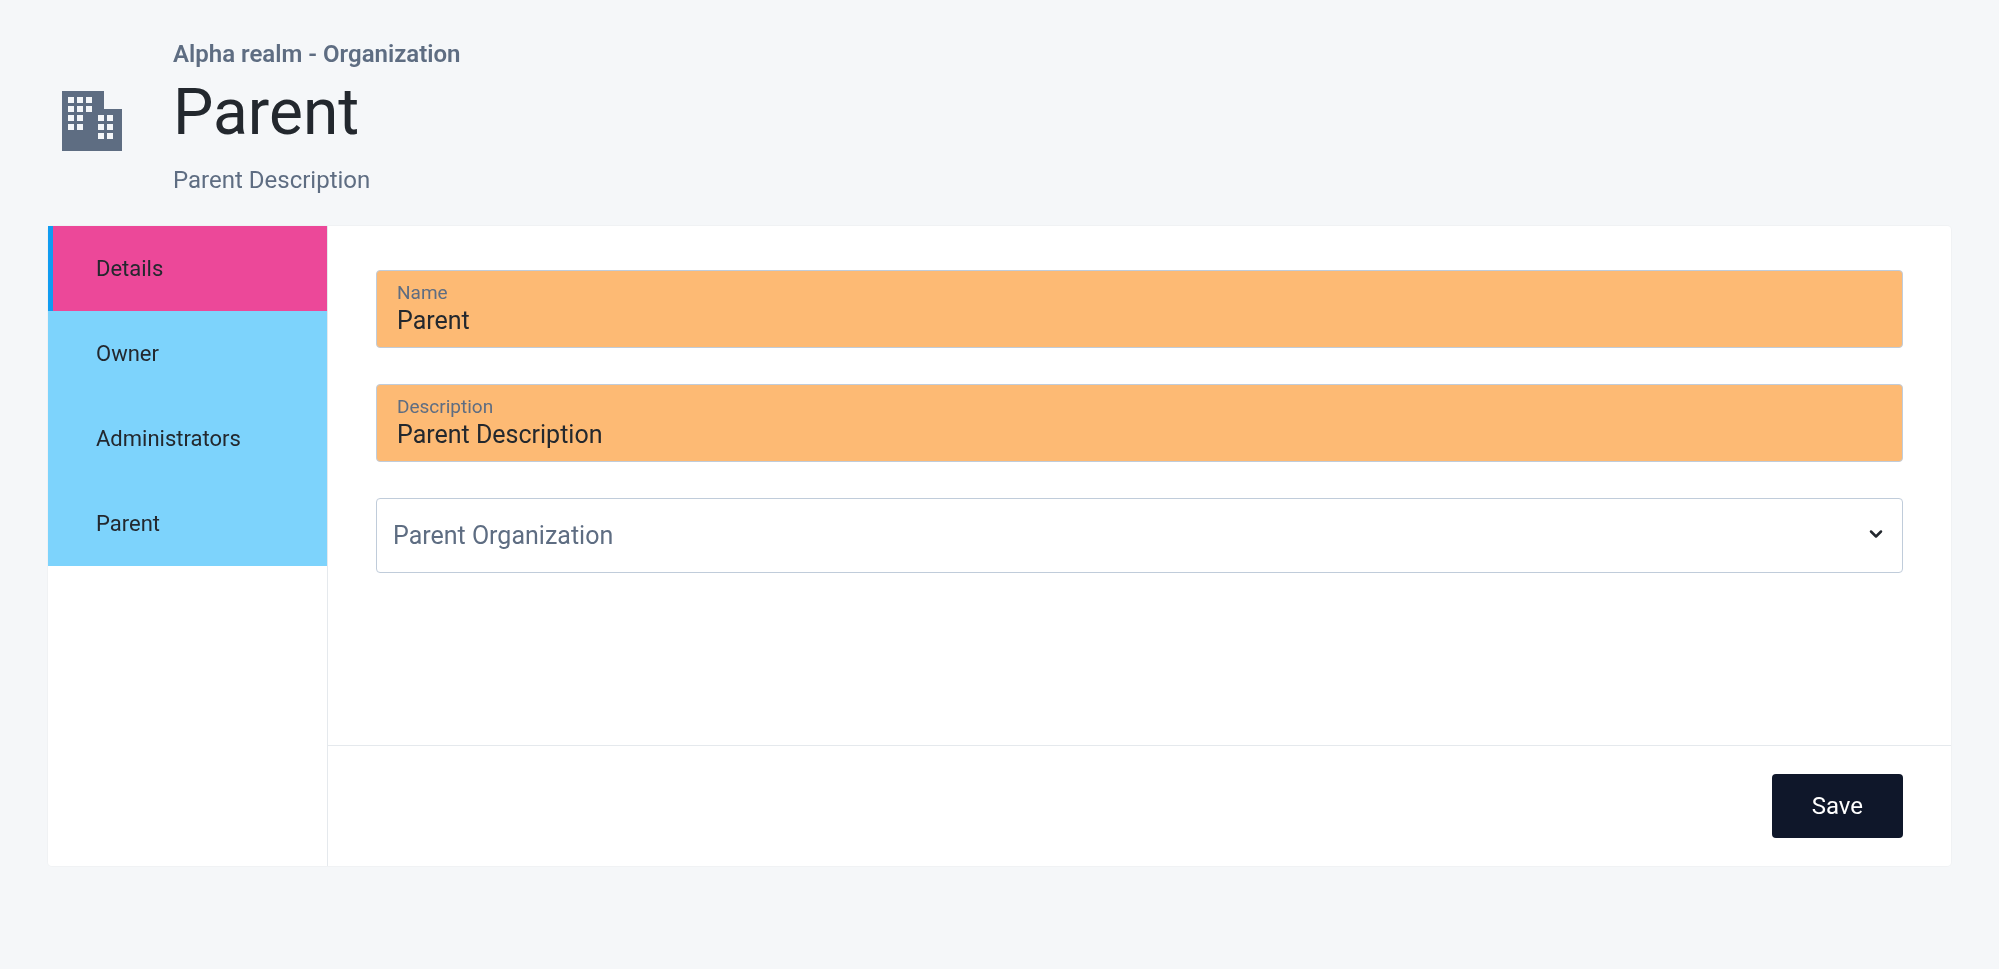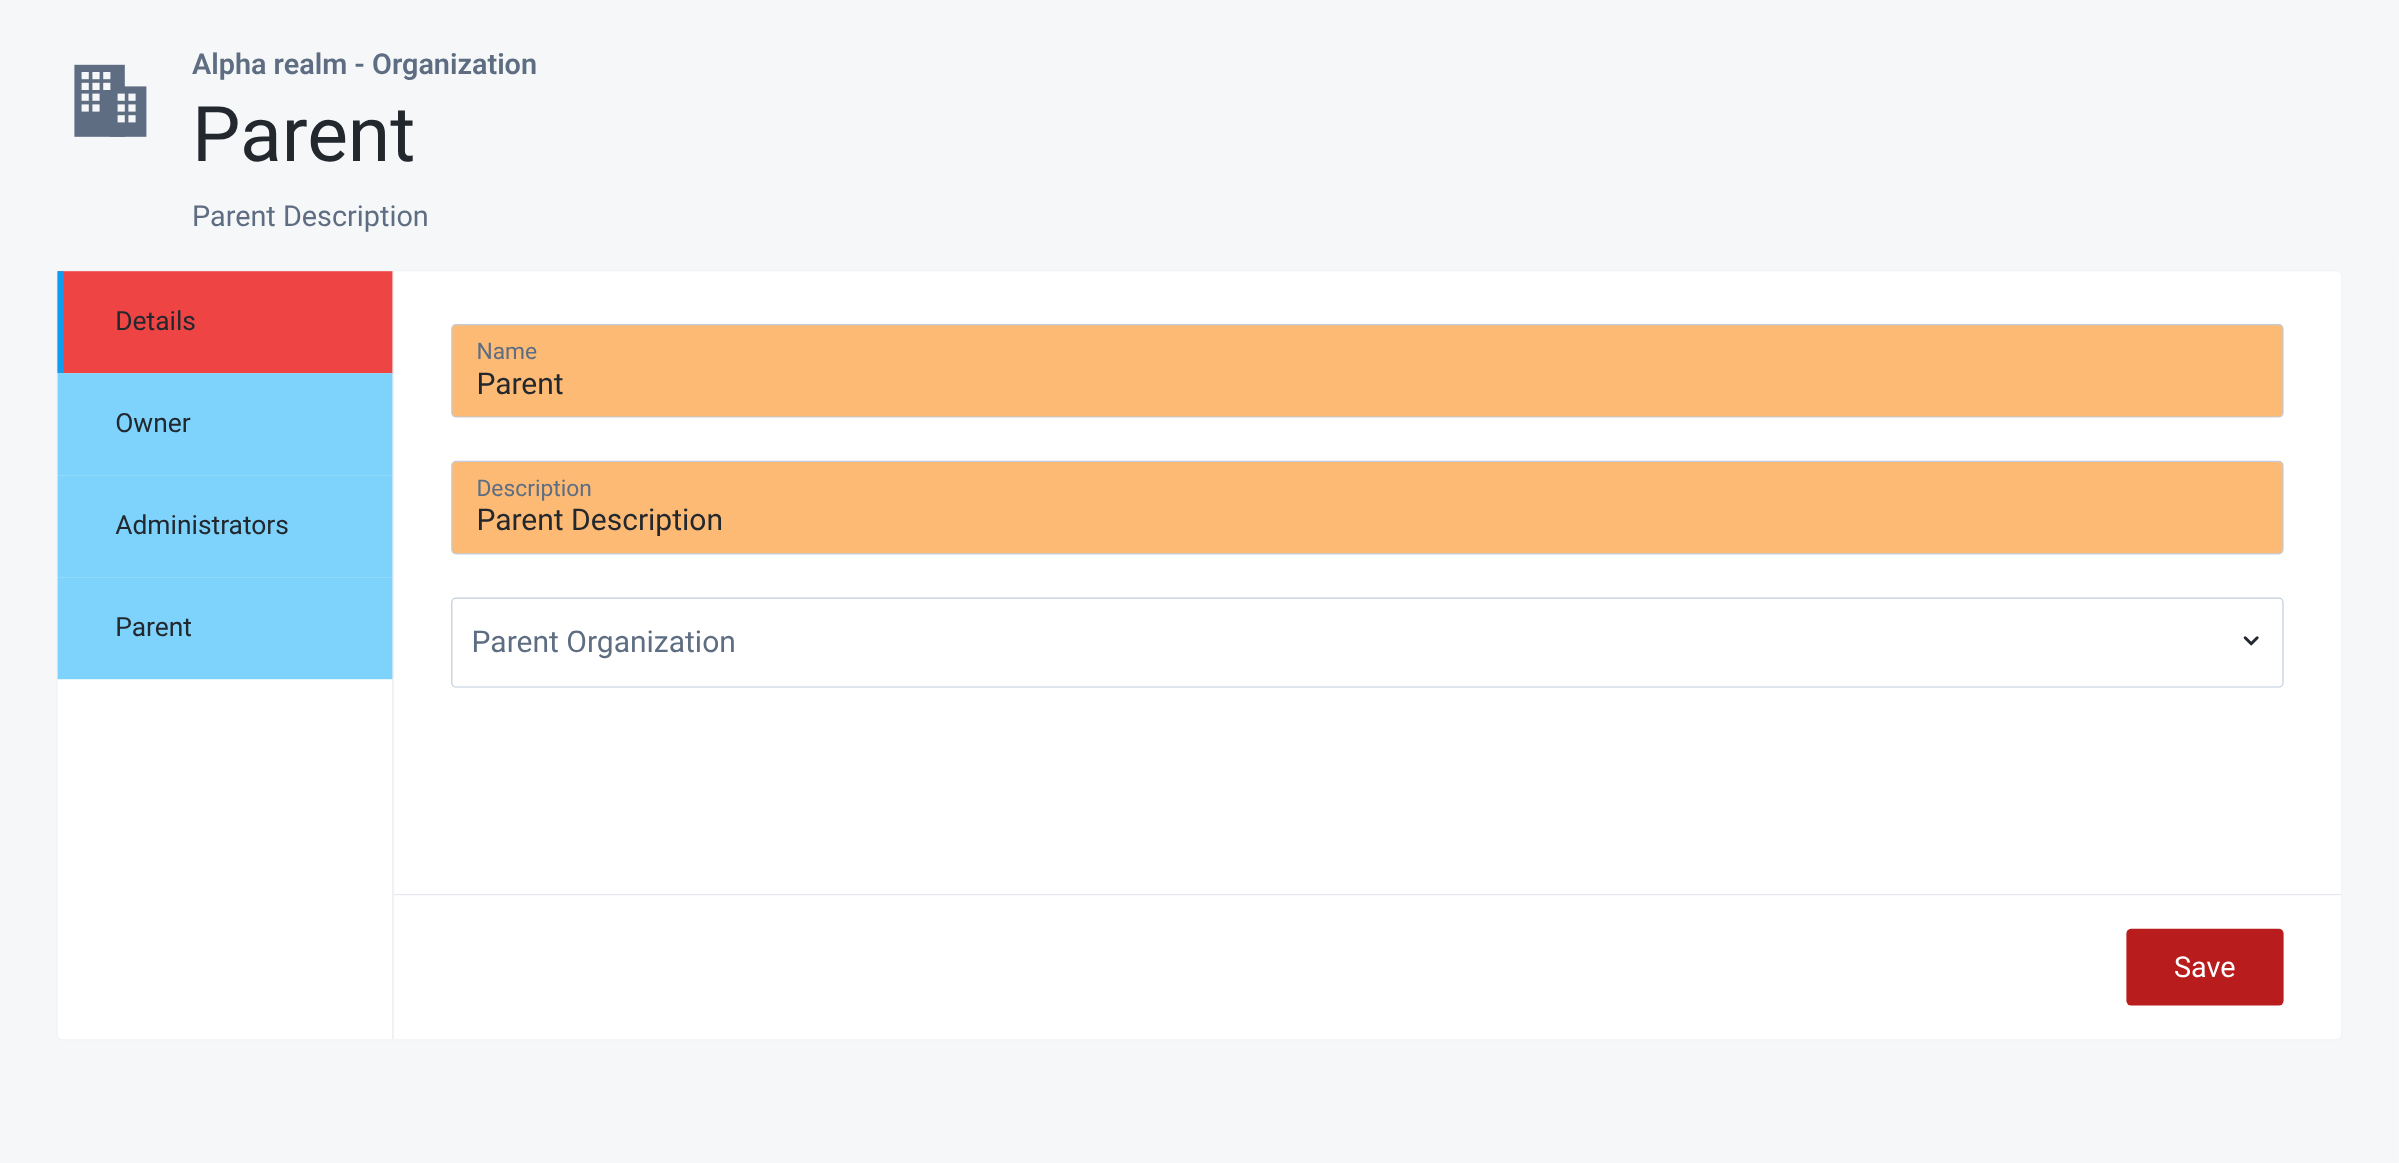--- a/index.html
+++ b/index.html
@@ -12,22 +12,22 @@
       background: #f5f7f9;
       color: #23282e;
       width: 1999px;
       height: 969px;
     }
     .page {
       padding: 40px 48px;
     }
     .header {
       display: flex;
-      align-items: flex-start;
-      gap: 32px;
+      align-items: center;
+      gap: 45px;
       margin-bottom: 32px;
       padding-left: 8px;
     }
     .header-icon {
       width: 72px;
       height: 72px;
       display: flex;
       align-items: center;
       justify-content: center;
       margin-top: 8px;
@@ -79,21 +79,21 @@
       font-size: 22px;
       color: #23282e;
       cursor: pointer;
       background: #7dd3fc;
       border: none;
       text-align: left;
       width: 100%;
       font-family: inherit;
     }
     .tab.active {
-      background: #ef4444;
+      background: #ec4899;
       border-left: 5px solid #109cf1;
       padding-left: 43px;
     }
 
     .panel {
       flex: 1;
       display: flex;
       flex-direction: column;
     }
     .panel-body {
@@ -142,21 +142,21 @@
     .select-placeholder {
       font-size: 25px;
       color: #5e6d82;
     }
     .chevron {
       width: 20px;
       height: 20px;
     }
 
     .save-btn {
-      background: #b91c1c;
+      background: #0f172a;
       color: #ffffff;
       font-size: 24px;
       font-weight: 400;
       border: none;
       border-radius: 4px;
       padding: 18px 40px;
       cursor: pointer;
       font-family: inherit;
     }
   </style>

